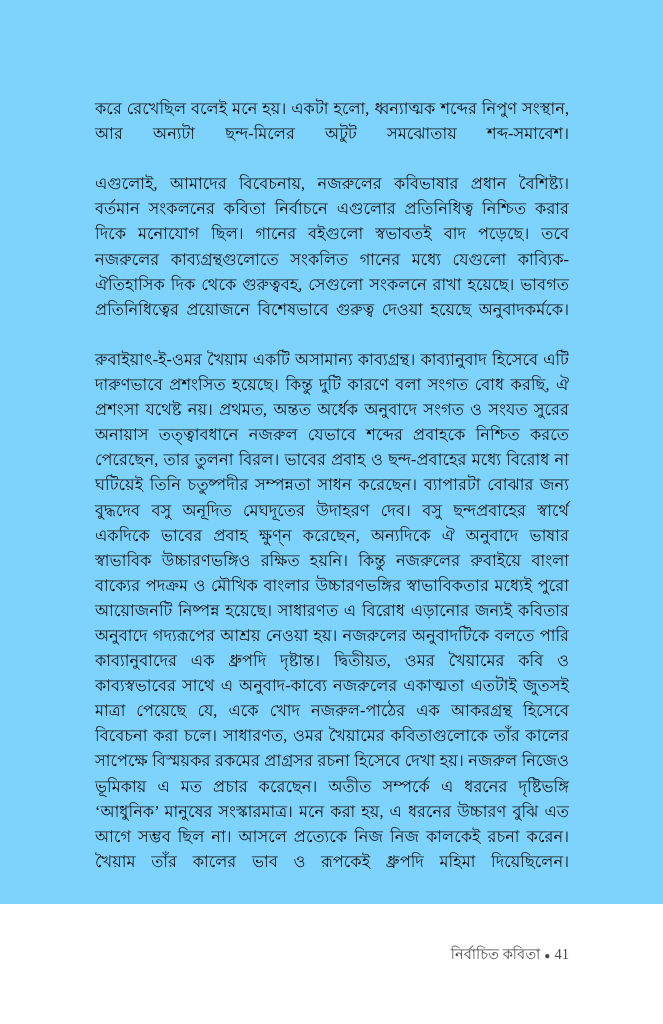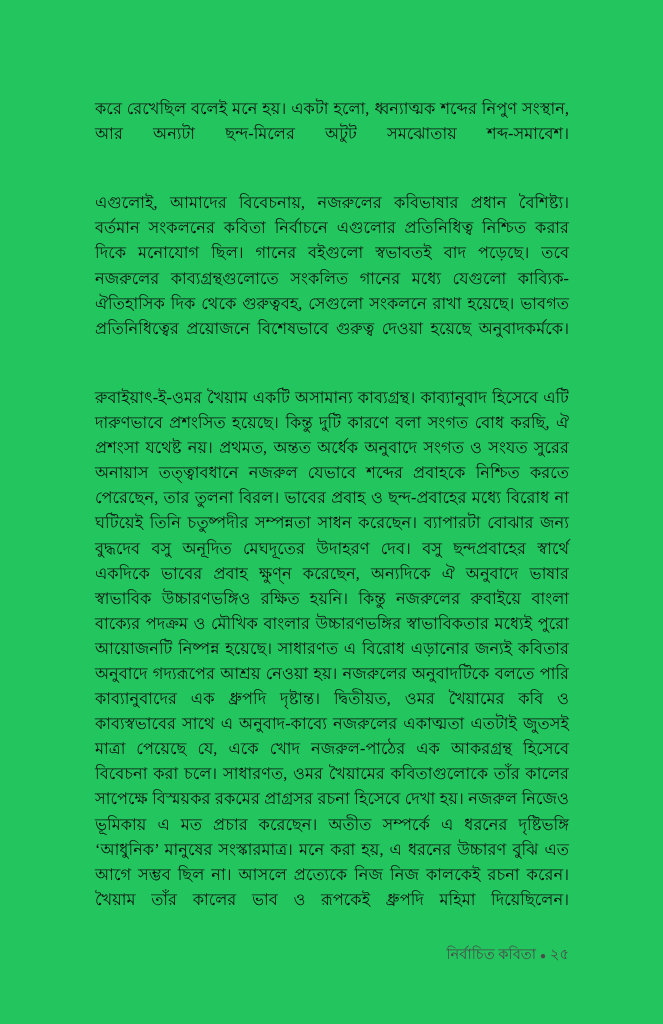--- a/index.html
+++ b/index.html
@@ -11,23 +11,23 @@
     height: 1024px;
     background: #ffffff;
     font-family: "Liberation Serif", "DejaVu Serif", serif;
     color: #000000;
     overflow: hidden;
   }
 
   .page {
     position: relative;
     width: 663px;
-    height: 1024px;
+    height: 904px;
     box-sizing: border-box;
-    background: #22c55e;
+    background: #7dd3fc;
   }
 
   .text-block {
     position: absolute;
     left: 95px;
     top: 97px;
     width: 474px;
   }
 
   .para {
@@ -36,21 +36,20 @@
     text-justify: inter-word;
     font-size: 16.2px;
     line-height: 25.1px;
     color: #111111;
     letter-spacing: 0.05px;
     word-spacing: 0.4px;
     hyphens: none;
   }
 
   .para + .para {
-    margin-top: 19px;
   }
 
   
   .para::after {
     content: "";
     display: inline-block;
     width: 100%;
   }
 
   .title-italic {
@@ -91,16 +90,16 @@
       <span>এগুলোই, আমাদের বিবেচনায়, নজরুলের কবিভাষার প্রধান বৈশিষ্ট্য। বর্তমান সংকলনের কবিতা নির্বাচনে এগুলোর প্রতিনিধিত্ব নিশ্চিত করার দিকে মনোযোগ ছিল। গানের বইগুলো স্বভাবতই বাদ পড়েছে। তবে নজরুলের কাব্যগ্রন্থগুলোতে সংকলিত গানের মধ্যে যেগুলো কাব্যিক-ঐতিহাসিক দিক থেকে গুরুত্ববহ, সেগুলো সংকলনে রাখা হয়েছে। ভাবগত প্রতিনিধিত্বের প্রয়োজনে বিশেষভাবে গুরুত্ব দেওয়া হয়েছে অনুবাদকর্মকে।</span>
     </p>
 
     <p class="para">
       <span class="title-italic">রুবাইয়াৎ-ই-ওমর খৈয়াম</span><span> একটি অসামান্য কাব্যগ্রন্থ। কাব্যানুবাদ হিসেবে এটি দারুণভাবে প্রশংসিত হয়েছে। কিন্তু দুটি কারণে বলা সংগত বোধ করছি, ঐ প্রশংসা যথেষ্ট নয়। প্রথমত, অন্তত অর্ধেক অনুবাদে সংগত ও সংযত সুরের অনায়াস তত্ত্বাবধানে নজরুল যেভাবে শব্দের প্রবাহকে নিশ্চিত করতে পেরেছেন, তার তুলনা বিরল। ভাবের প্রবাহ ও ছন্দ-প্রবাহের মধ্যে বিরোধ না ঘটিয়েই তিনি চতুষ্পদীর সম্পন্নতা সাধন করেছেন। ব্যাপারটা বোঝার জন্য বুদ্ধদেব বসু অনূদিত </span><span class="title-italic">মেঘদূতের</span><span> উদাহরণ দেব। বসু ছন্দপ্রবাহের স্বার্থে একদিকে ভাবের প্রবাহ ক্ষুণ্ন করেছেন, অন্যদিকে ঐ অনুবাদে ভাষার স্বাভাবিক উচ্চারণভঙ্গিও রক্ষিত হয়নি। কিন্তু নজরুলের রুবাইয়ে বাংলা বাক্যের পদক্রম ও মৌখিক বাংলার উচ্চারণভঙ্গির স্বাভাবিকতার মধ্যেই পুরো আয়োজনটি নিষ্পন্ন হয়েছে। সাধারণত এ বিরোধ এড়ানোর জন্যই কবিতার অনুবাদে গদ্যরূপের আশ্রয় নেওয়া হয়। নজরুলের অনুবাদটিকে বলতে পারি কাব্যানুবাদের এক ধ্রুপদি দৃষ্টান্ত। দ্বিতীয়ত, ওমর খৈয়ামের কবি ও কাব্যস্বভাবের সাথে এ অনুবাদ-কাব্যে নজরুলের একাত্মতা এতটাই জুতসই মাত্রা পেয়েছে যে, একে খোদ নজরুল-পাঠের এক আকরগ্রন্থ হিসেবে বিবেচনা করা চলে। সাধারণত, ওমর খৈয়ামের কবিতাগুলোকে তাঁর কালের সাপেক্ষে বিস্ময়কর রকমের প্রাগ্রসর রচনা হিসেবে দেখা হয়। নজরুল নিজেও ভূমিকায় এ মত প্রচার করেছেন। অতীত সম্পর্কে এ ধরনের দৃষ্টিভঙ্গি ‘আধুনিক’ মানুষের সংস্কারমাত্র। মনে করা হয়, এ ধরনের উচ্চারণ বুঝি এত আগে সম্ভব ছিল না। আসলে প্রত্যেকে নিজ নিজ কালকেই রচনা করেন। খৈয়াম তাঁর কালের ভাব ও রূপকেই ধ্রুপদি মহিমা দিয়েছিলেন।</span>
     </p>
 
   </div>
 
   <div class="footer">
-    <span>নির্বাচিত কবিতা</span><span class="bullet">●</span><span>২৫</span>
+    <span>নির্বাচিত কবিতা</span><span class="bullet">●</span><span>41</span>
   </div>
 
 </div>
 
 </body></html>

